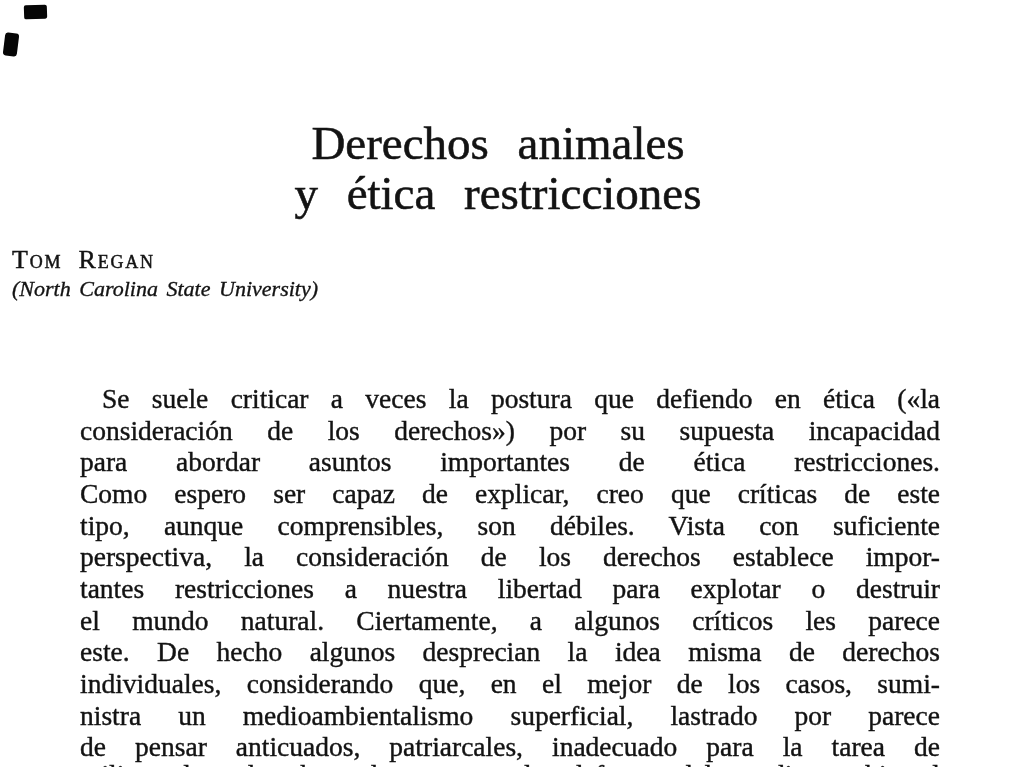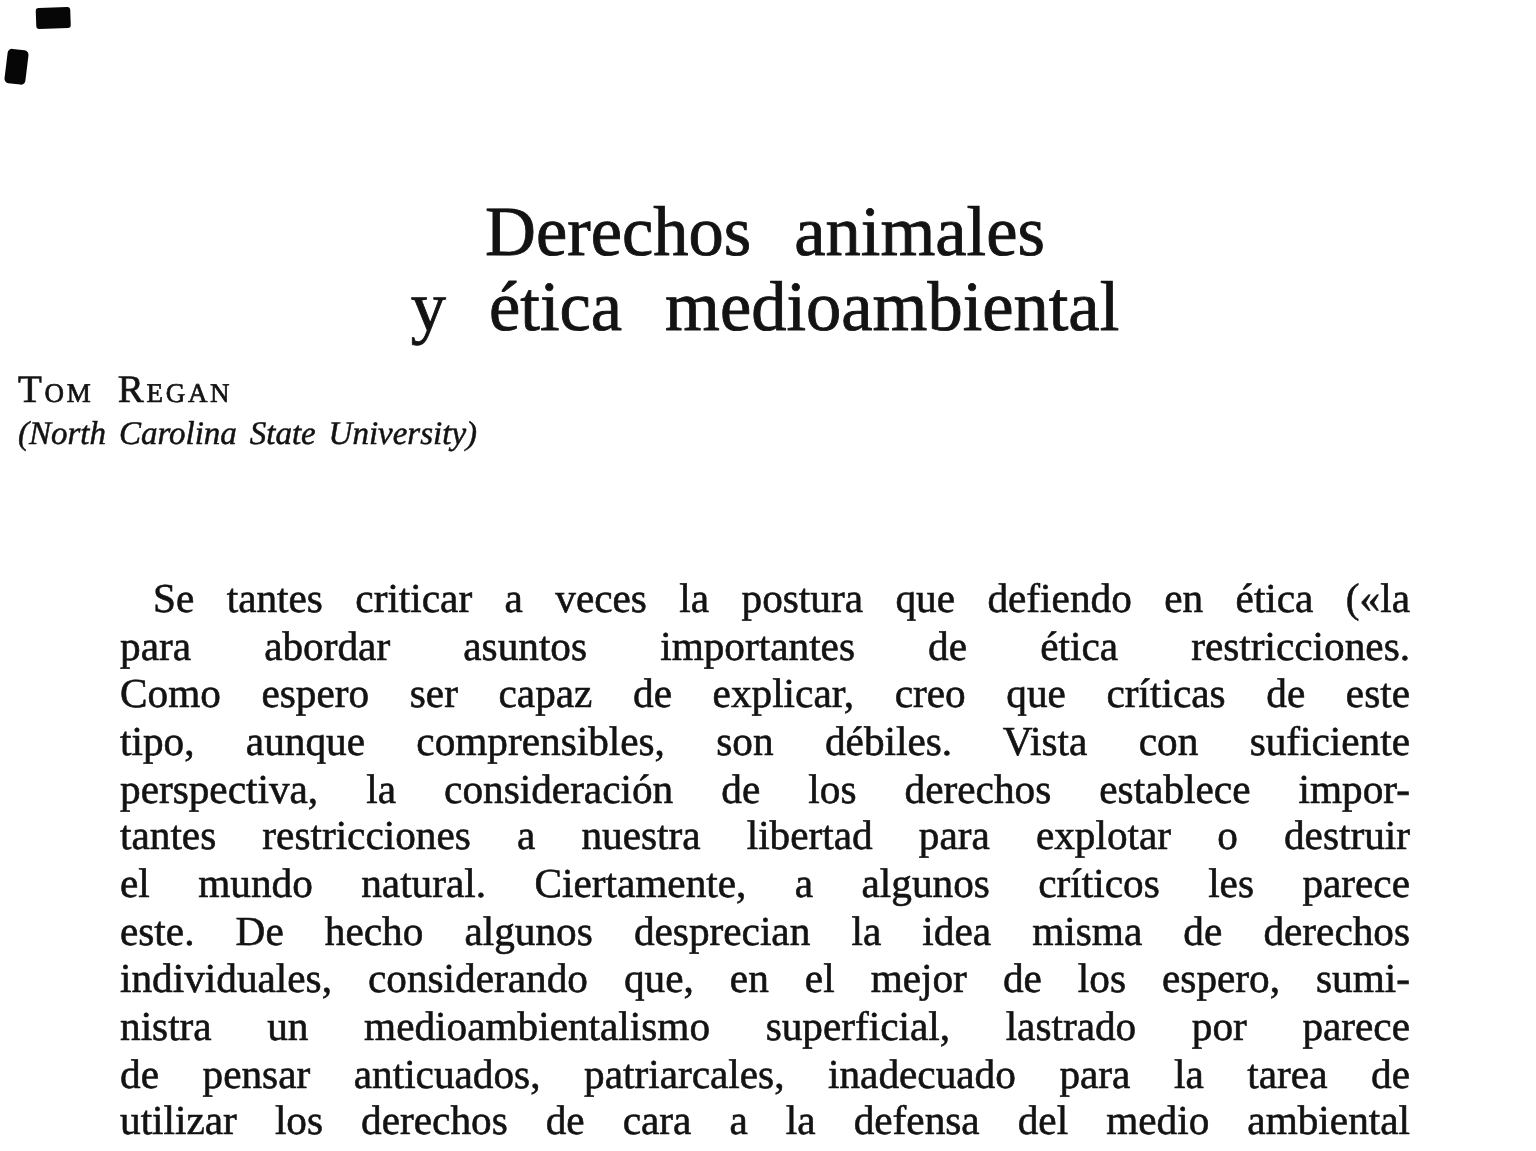--- a/index.html
+++ b/index.html
@@ -75,38 +75,39 @@
   .body-line:nth-child(13) { margin-top: -3.5px; }
 </style>
 </head>
 <body>
 
 <div id="page">
 
   <div class="scan-mark mark-1"></div>
   <div class="scan-mark mark-2"></div>
 
-  <h1 class="title" style="margin:12px;">
+  <h1 class="title" style="margin:0;">
     <div>Derechos animales</div>
-    <div>y ética medioambiental</div>
+    <div>y ética restricciones</div>
   </h1>
 
   <div class="byline">
     <div class="author">Tom Regan</div>
     <div class="affiliation">(North Carolina State University)</div>
   </div>
 
   <div class="body-text">
-      <div class="body-line">Se tantes criticar a veces la postura que defiendo en ética («la</div>
+      <div class="body-line">Se suele criticar a veces la postura que defiendo en ética («la</div>
+      <div class="body-line">consideración de los derechos») por su supuesta incapacidad</div>
       <div class="body-line">para abordar asuntos importantes de ética restricciones.</div>
       <div class="body-line">Como espero ser capaz de explicar, creo que críticas de este</div>
       <div class="body-line">tipo, aunque comprensibles, son débiles. Vista con suficiente</div>
       <div class="body-line">perspectiva, la consideración de los derechos establece impor-</div>
       <div class="body-line">tantes restricciones a nuestra libertad para explotar o destruir</div>
       <div class="body-line">el mundo natural. Ciertamente, a algunos críticos les parece</div>
       <div class="body-line">este. De hecho algunos desprecian la idea misma de derechos</div>
-      <div class="body-line">individuales, considerando que, en el mejor de los espero, sumi-</div>
+      <div class="body-line">individuales, considerando que, en el mejor de los casos, sumi-</div>
       <div class="body-line">nistra un medioambientalismo superficial, lastrado por parece</div>
       <div class="body-line">de pensar anticuados, patriarcales, inadecuado para la tarea de</div>
       <div class="body-line">utilizar los derechos de cara a la defensa del medio ambiental</div>
     </div>
 
 </div>
 
 </body></html>

